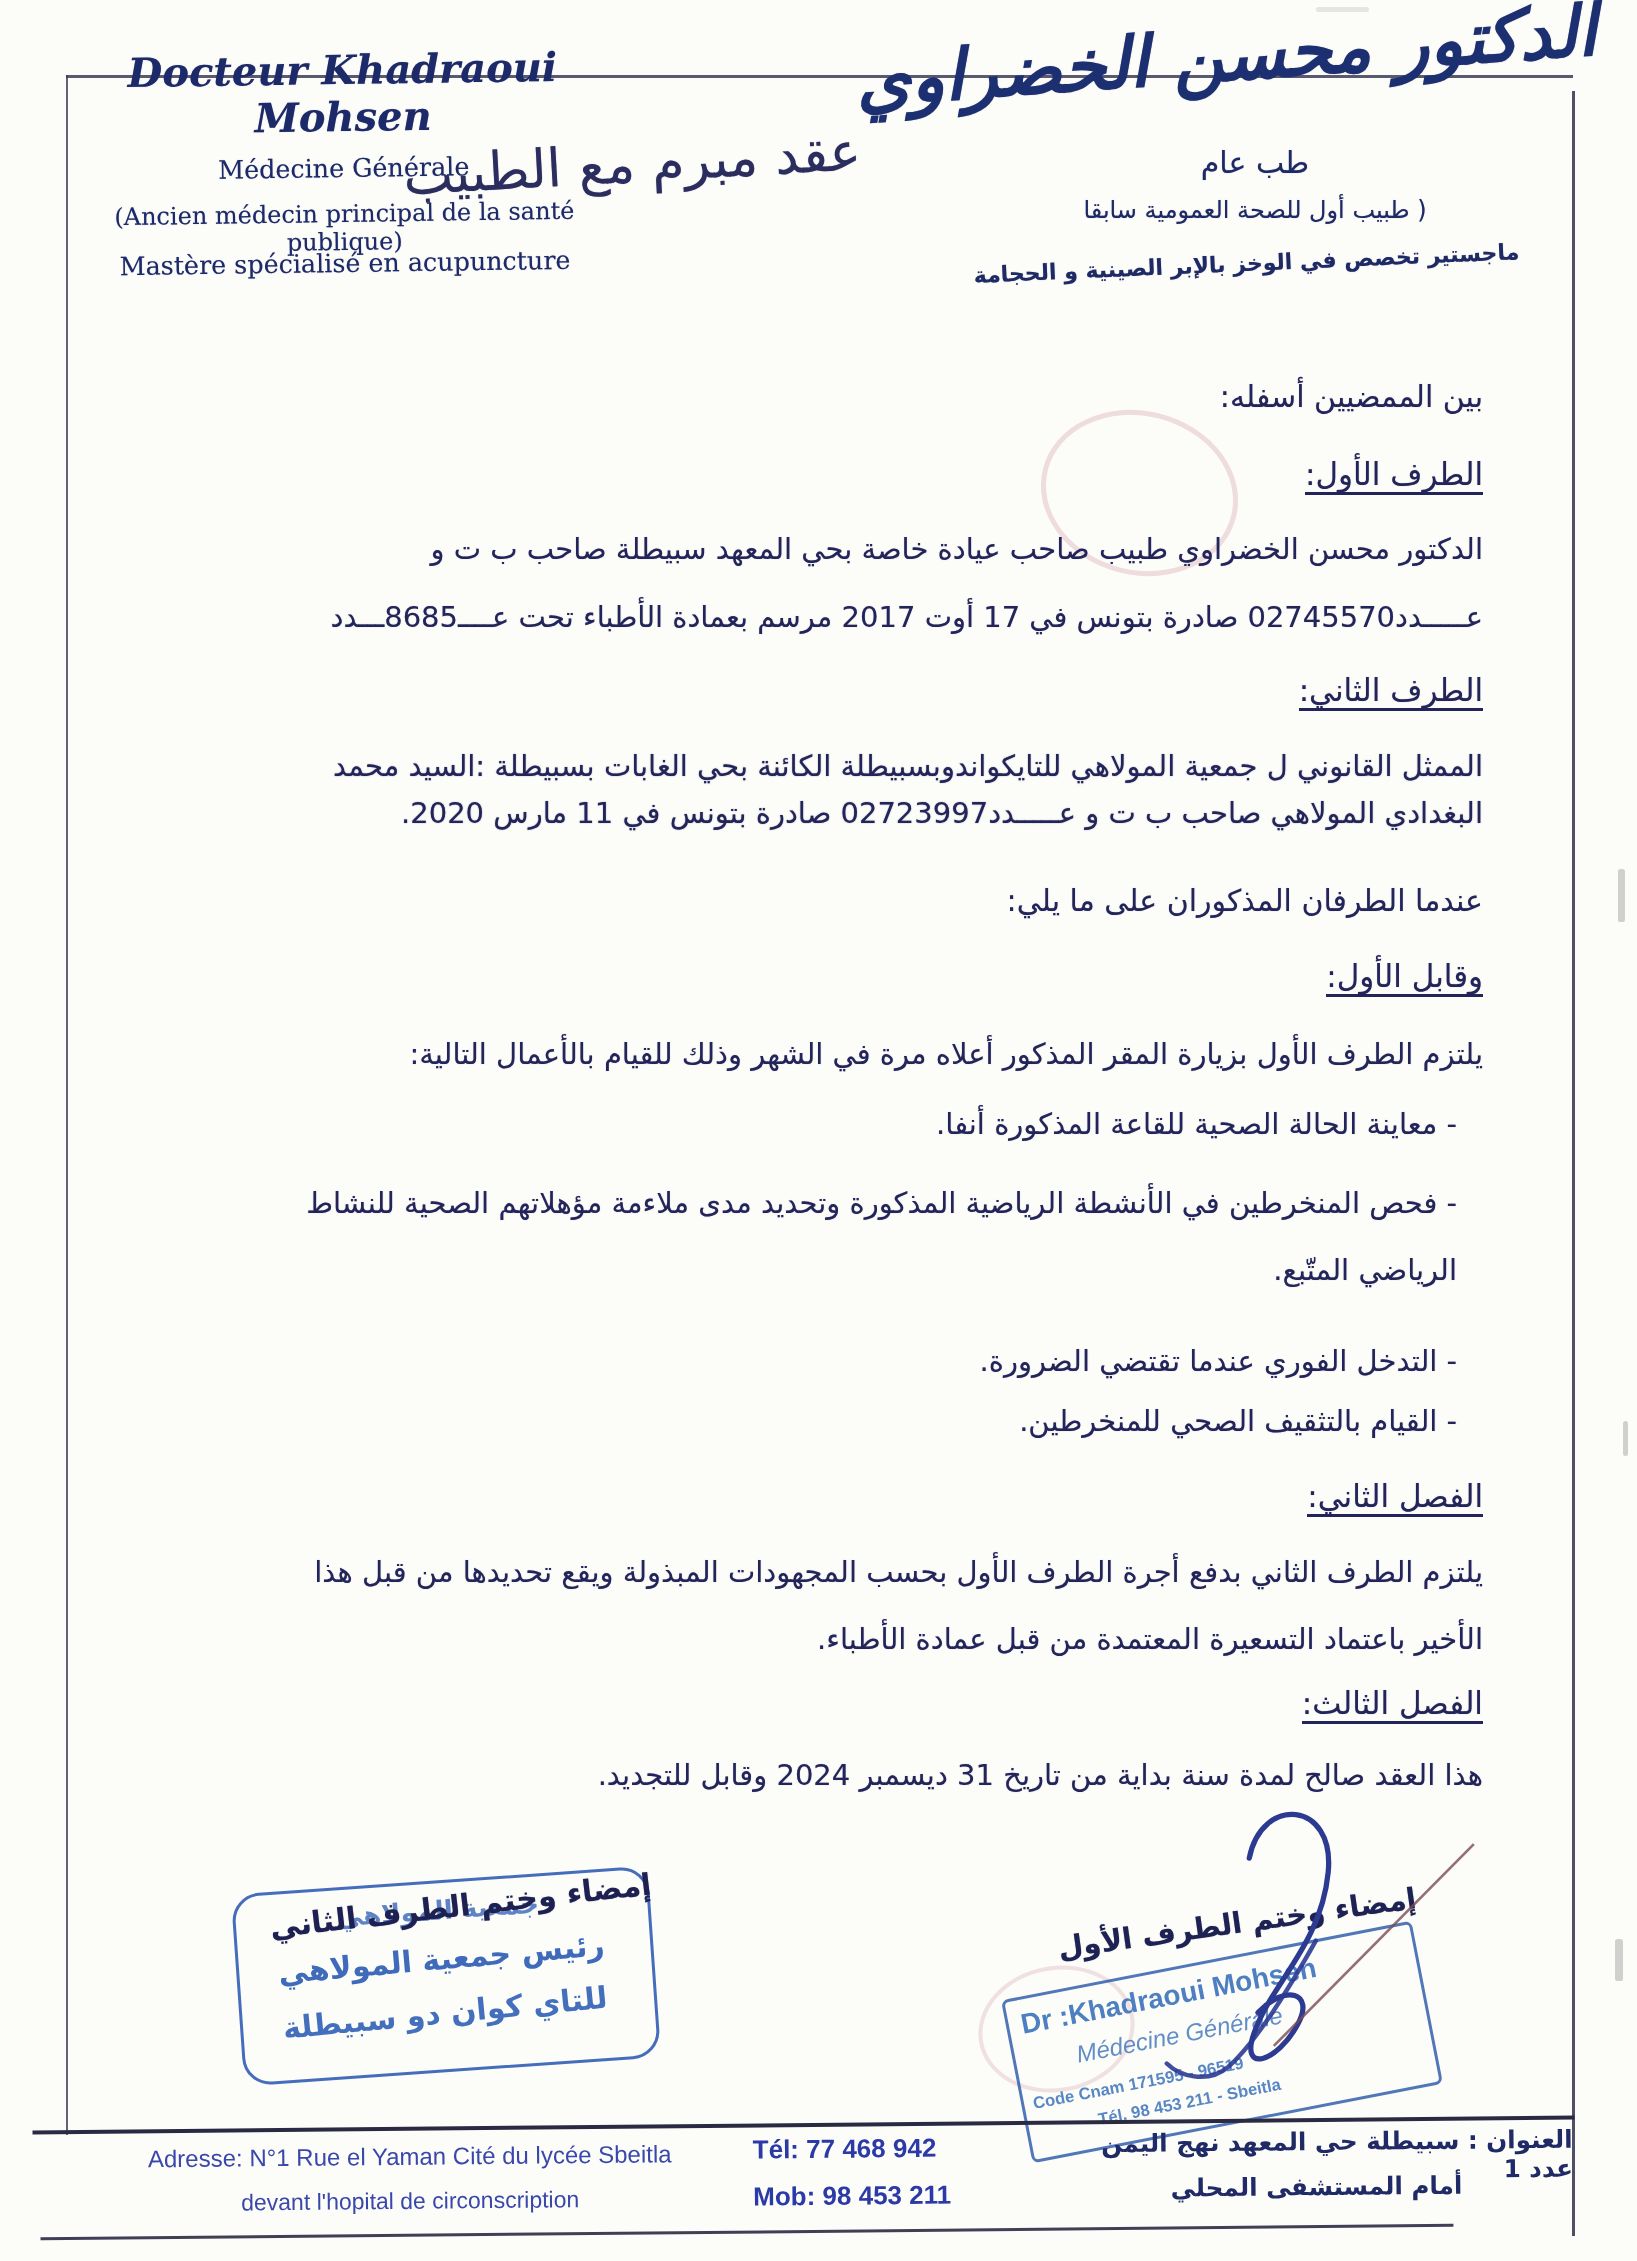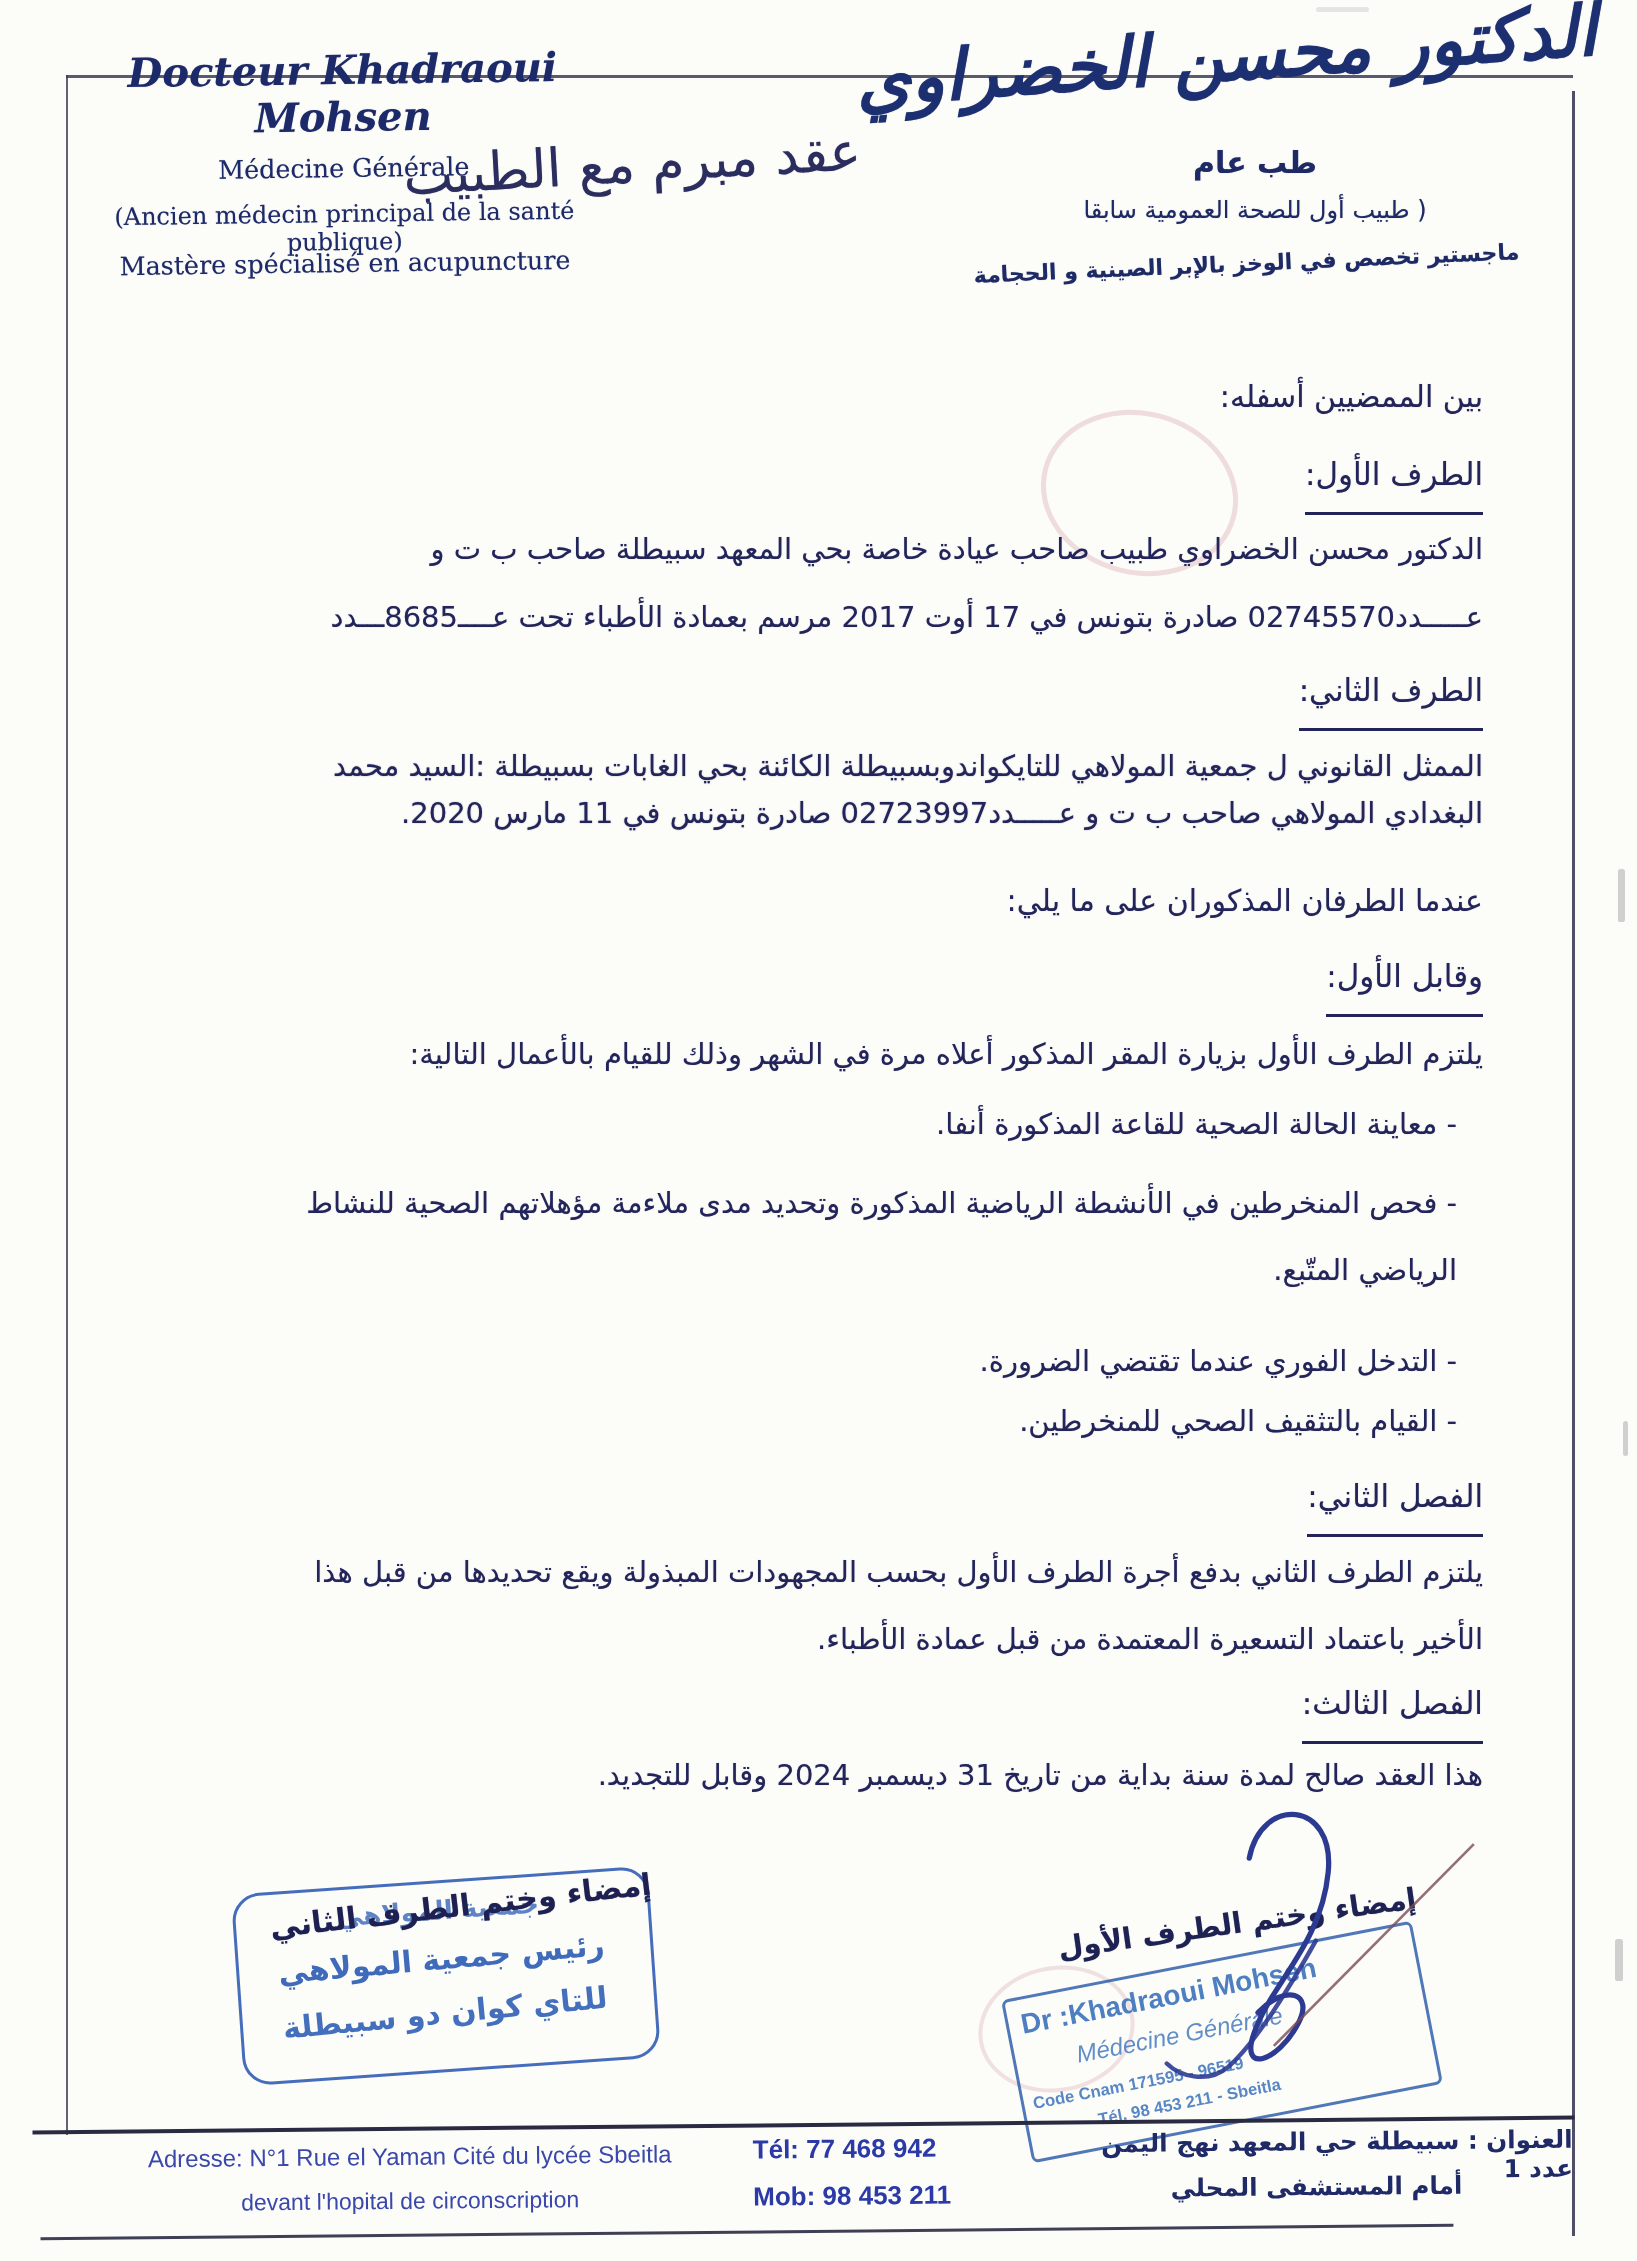--- a/index.html
+++ b/index.html
@@ -11,21 +11,21 @@
     font-family:"DejaVu Sans",sans-serif;
     color:#23255a;
   }
   .abs{position:absolute;}
   .ar{direction:rtl;unicode-bidi:plaintext;font-family:"DejaVu Sans",sans-serif;}
   .scan-soft{text-shadow:0 0 0.9px rgba(35,37,90,.45);}
   .hdr-fr{font-family:"DejaVu Serif",serif;color:#1c2a6a;text-align:center;}
   .heading-underline{
     display:inline-block;
     border-bottom:3.5px solid #23255a;
-    padding-bottom:20px;
+    padding-bottom:0;
   }
   .body-line{
     left:132px;width:1351px;
     text-align:right;
     font-size:29px;font-weight:400;
     letter-spacing:0.2px;
   }
   .stamp-blue{color:#2b5cb4;}
   .borderline{background:#3c3c58;}
   .footer-fr{font-family:"Liberation Sans",sans-serif;color:#3a48ac;}
@@ -42,21 +42,21 @@
 
   <div class="abs" style="left:70px;top:46px;width:544px;transform:rotate(-0.8deg);">
     <div class="abs hdr-fr scan-soft" style="left:0;top:0;width:544px;font-size:40px;font-weight:bold;font-style:italic;">Docteur Khadraoui Mohsen</div>
     <div class="abs hdr-fr scan-soft" style="left:0;top:107px;width:544px;font-size:25.4px;">Médecine Générale</div>
     <div class="abs hdr-fr scan-soft" style="left:0;top:154px;width:544px;font-size:24px;">(Ancien médecin principal de la santé publique)</div>
     <div class="abs hdr-fr scan-soft" style="left:0;top:202px;width:544px;font-size:25.4px;">Mastère spécialisé en acupuncture</div>
   </div>
 
   <div class="abs" style="left:948px;top:12.3px;width:649px;">
     <div class="abs ar scan-soft" style="left:0;top:0;width:649px;text-align:center;font-size:70px;font-weight:bold;font-style:italic;color:#1c2f70;transform:rotate(-4deg);white-space:nowrap;">الدكتور محسن الخضراوي</div>
-    <div class="abs ar scan-soft" style="left:0;top:133px;width:614px;text-align:center;font-size:30px;font-weight:bold;color:#1d2a66;">طب عام</div>
+    <div class="abs ar scan-soft" style="left:0;top:133px;width:614px;text-align:center;font-size:30px;font-weight:normal;color:#1d2a66;">طب عام</div>
     <div class="abs ar scan-soft" style="left:0;top:184px;width:614px;text-align:center;font-size:24px;font-weight:normal;color:#1d2a66;">( طبيب أول للصحة العمومية سابقا</div>
     <div class="abs ar scan-soft" style="left:8.8px;top:239px;width:579px;text-align:center;font-size:22px;font-weight:bold;color:#1d2a66;transform:rotate(-2.5deg);">ماجستير تخصص في الوخز بالإبر الصينية و الحجامة</div>
   </div>
 
   <div class="abs ar scan-soft" style="left:325px;top:133px;width:614px;text-align:center;font-size:53px;font-weight:400;color:#2b2d5e;transform:rotate(-3.2deg);white-space:nowrap;">عقد مبرم مع الطبيب</div>
 
   <div class="abs" style="left:1040px;top:411px;width:189px;height:154px;border:5.3px solid rgba(199,127,141,.26);border-radius:50%;transform:rotate(14deg);"></div>
   <div class="abs" style="left:978px;top:1966px;width:149px;height:118px;border:4.4px solid rgba(199,127,141,.22);border-radius:50%;transform:rotate(-10deg);"></div>
 
   <div class="abs ar body-line scan-soft" style="top:379px;font-size:30px;">بين الممضيين أسفله:</div>

